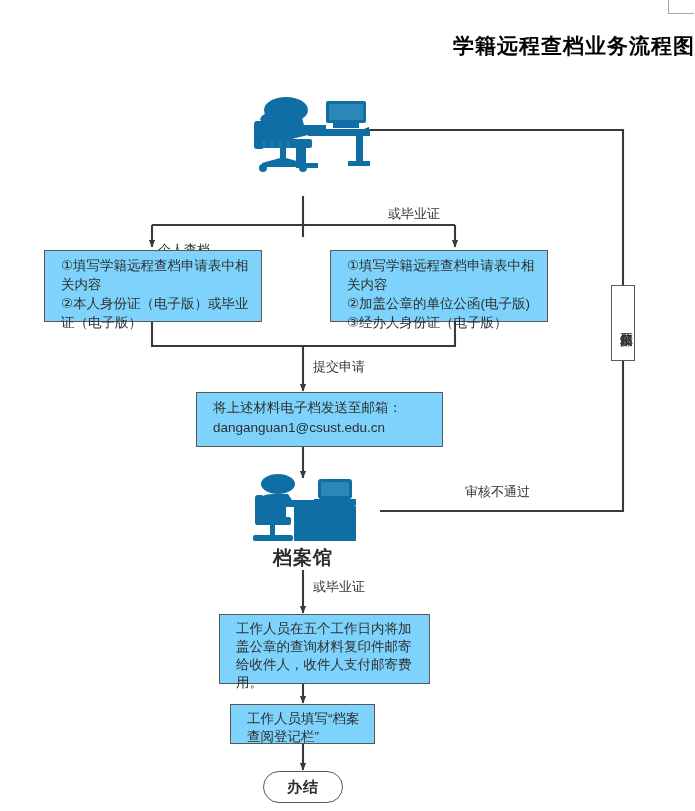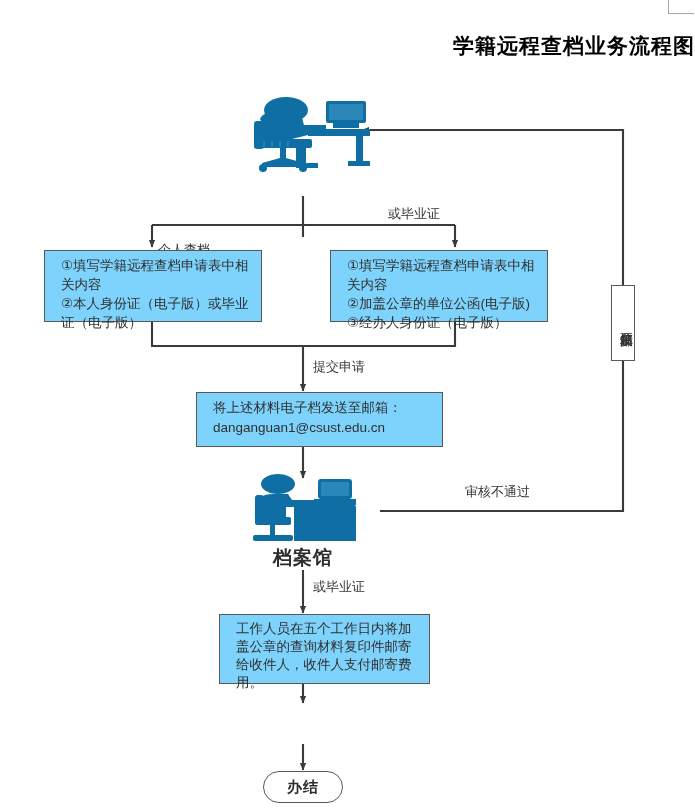--- a/index.html
+++ b/index.html
@@ -241,17 +241,18 @@
     <div class="node-label" style="left:203px; top:545px; width:200px;">档案馆</div>
 
     <div class="edge-label" style="left:462px; top:483px;">审核不通过</div>
 
     <div class="vert-label" style="left:611px; top:285px; width:24px; height:76px;">反馈至邮箱</div>
 
     <div class="edge-label" style="left:310px; top:578px;">或毕业证</div>
 
     <div class="box" style="left:219px; top:614px; width:211px; height:70px; line-height:18px;">工作人员在五个工作日内将加盖公章的查询材料复印件邮寄给收件人，收件人支付邮寄费用。</div>
 
+    <div class="box" style="left:230px; top:704px; width:145px; height:40px; line-height:18px;">工作人员填写“档案查阅登记栏”</div>
 
     <div class="terminator" style="left:263px; top:771px; width:80px; height:32px;">办结</div>
 
   </div>
 </div>
 
 </body></html>

